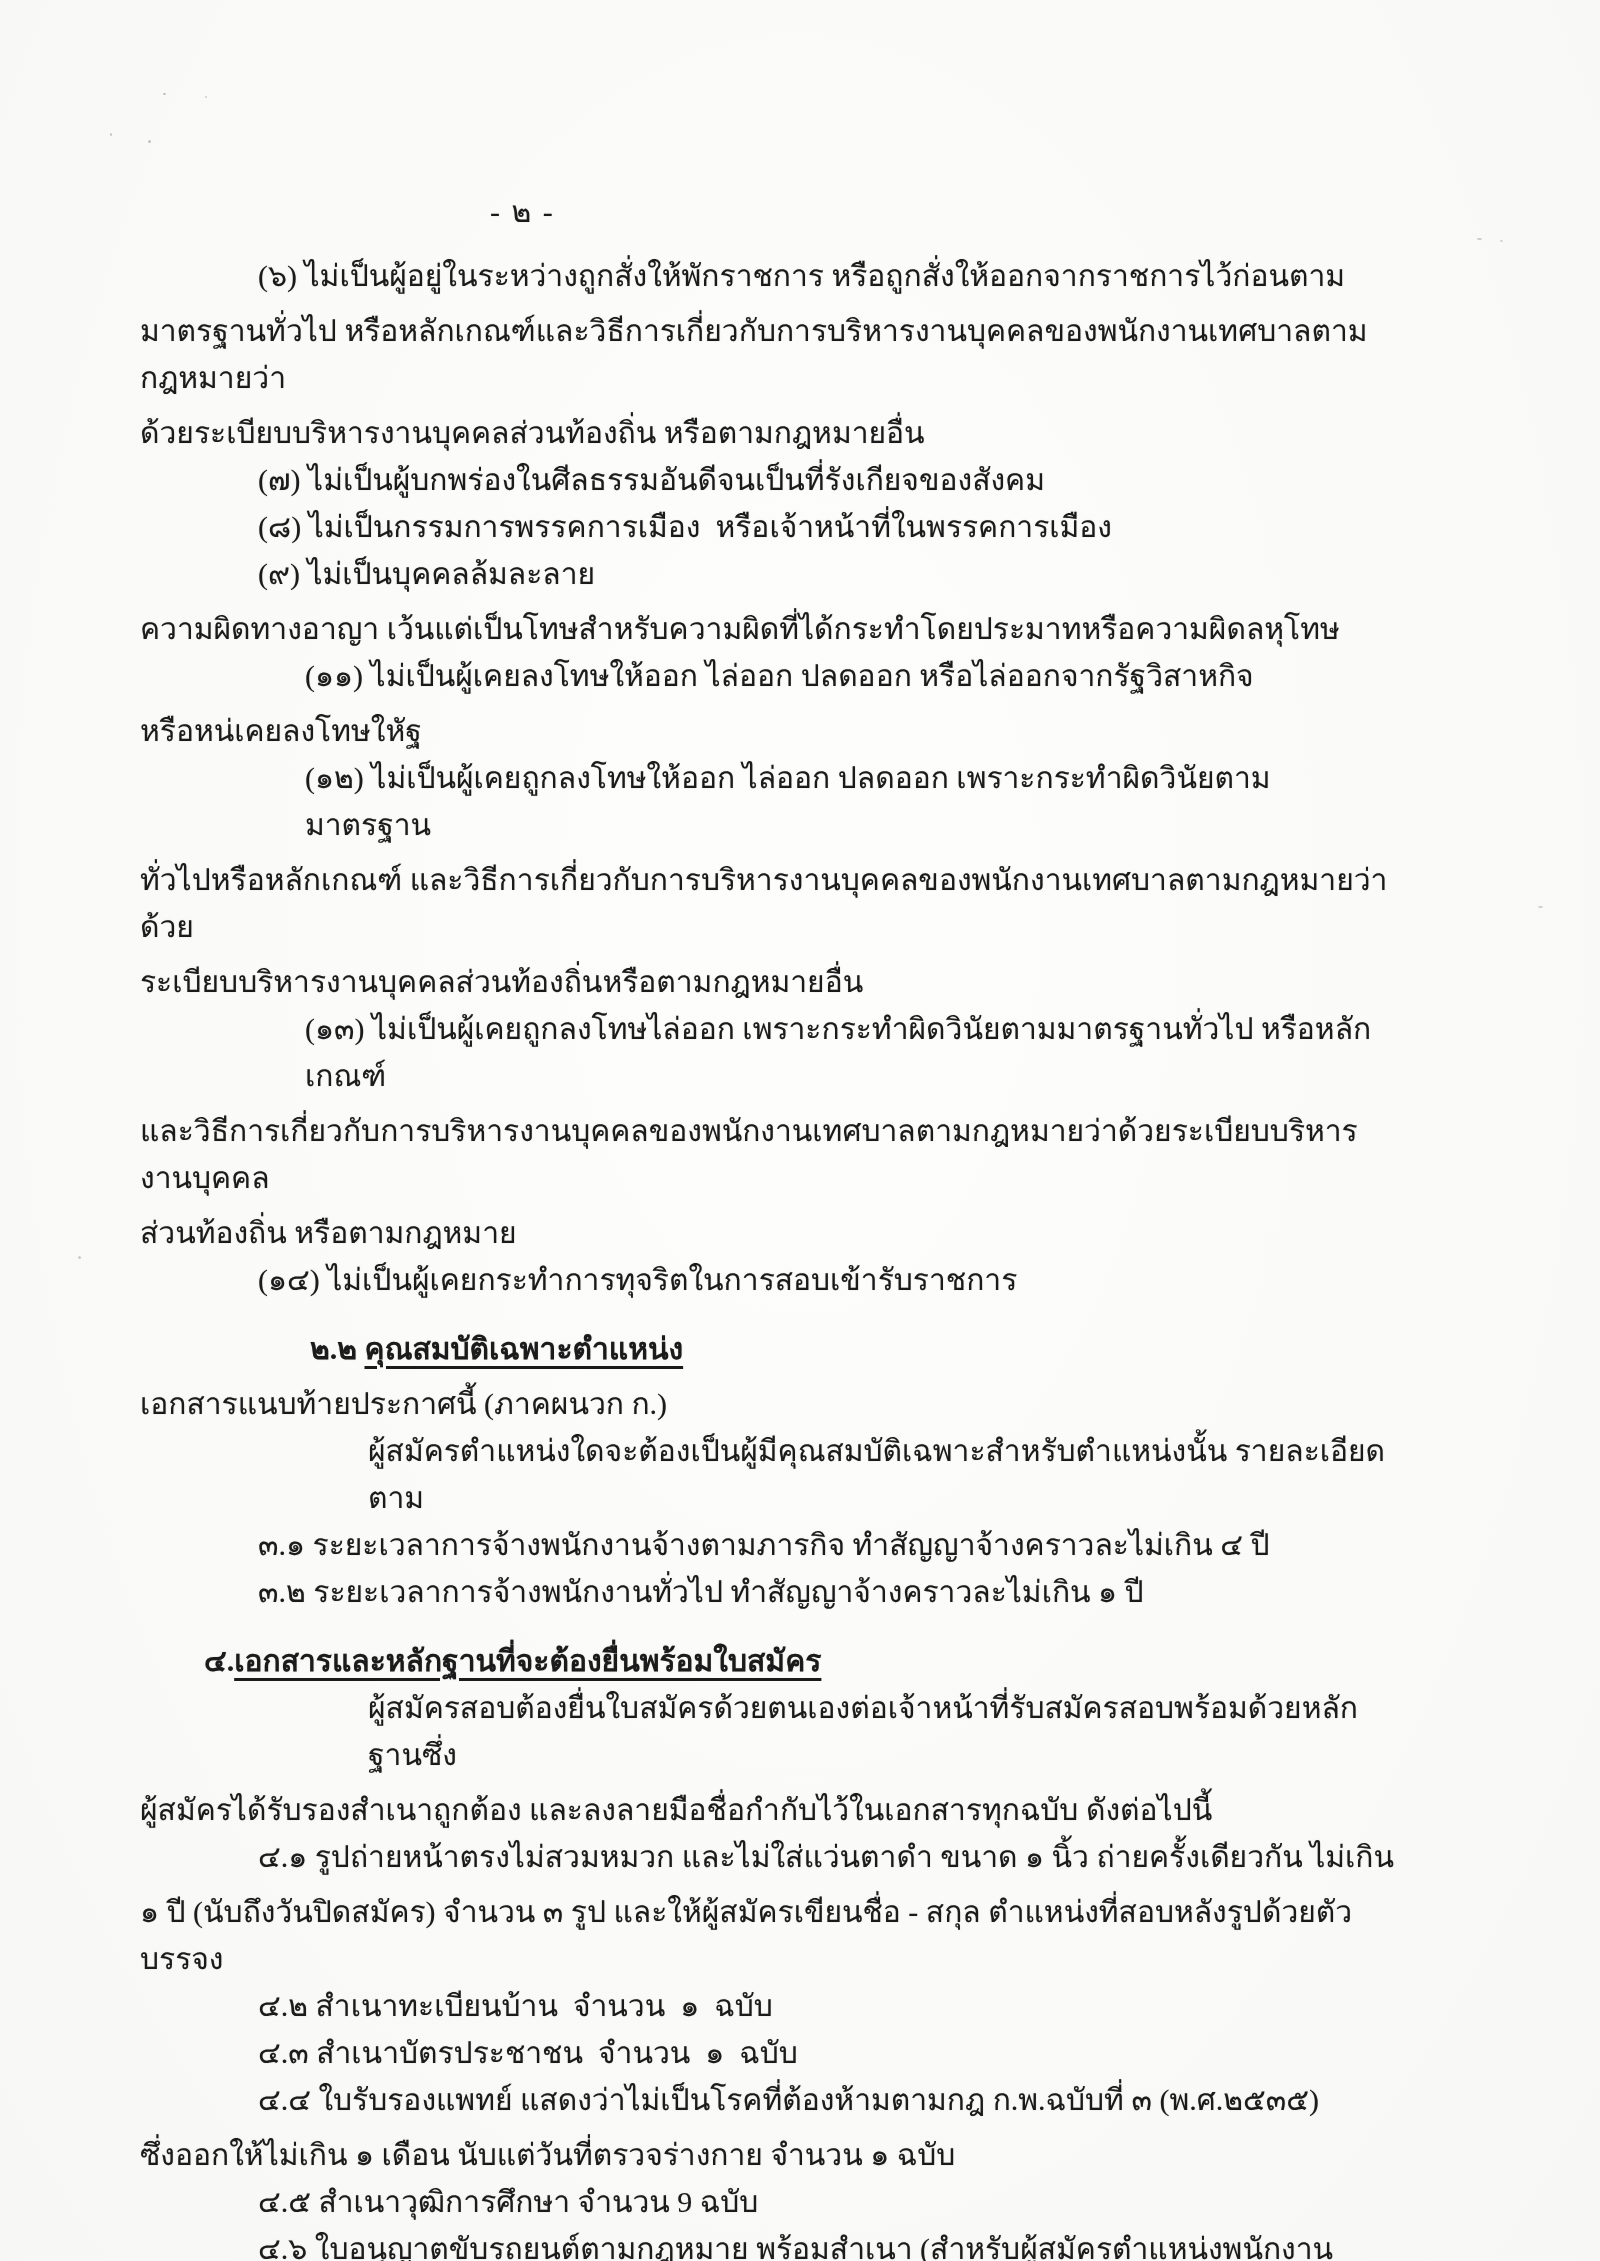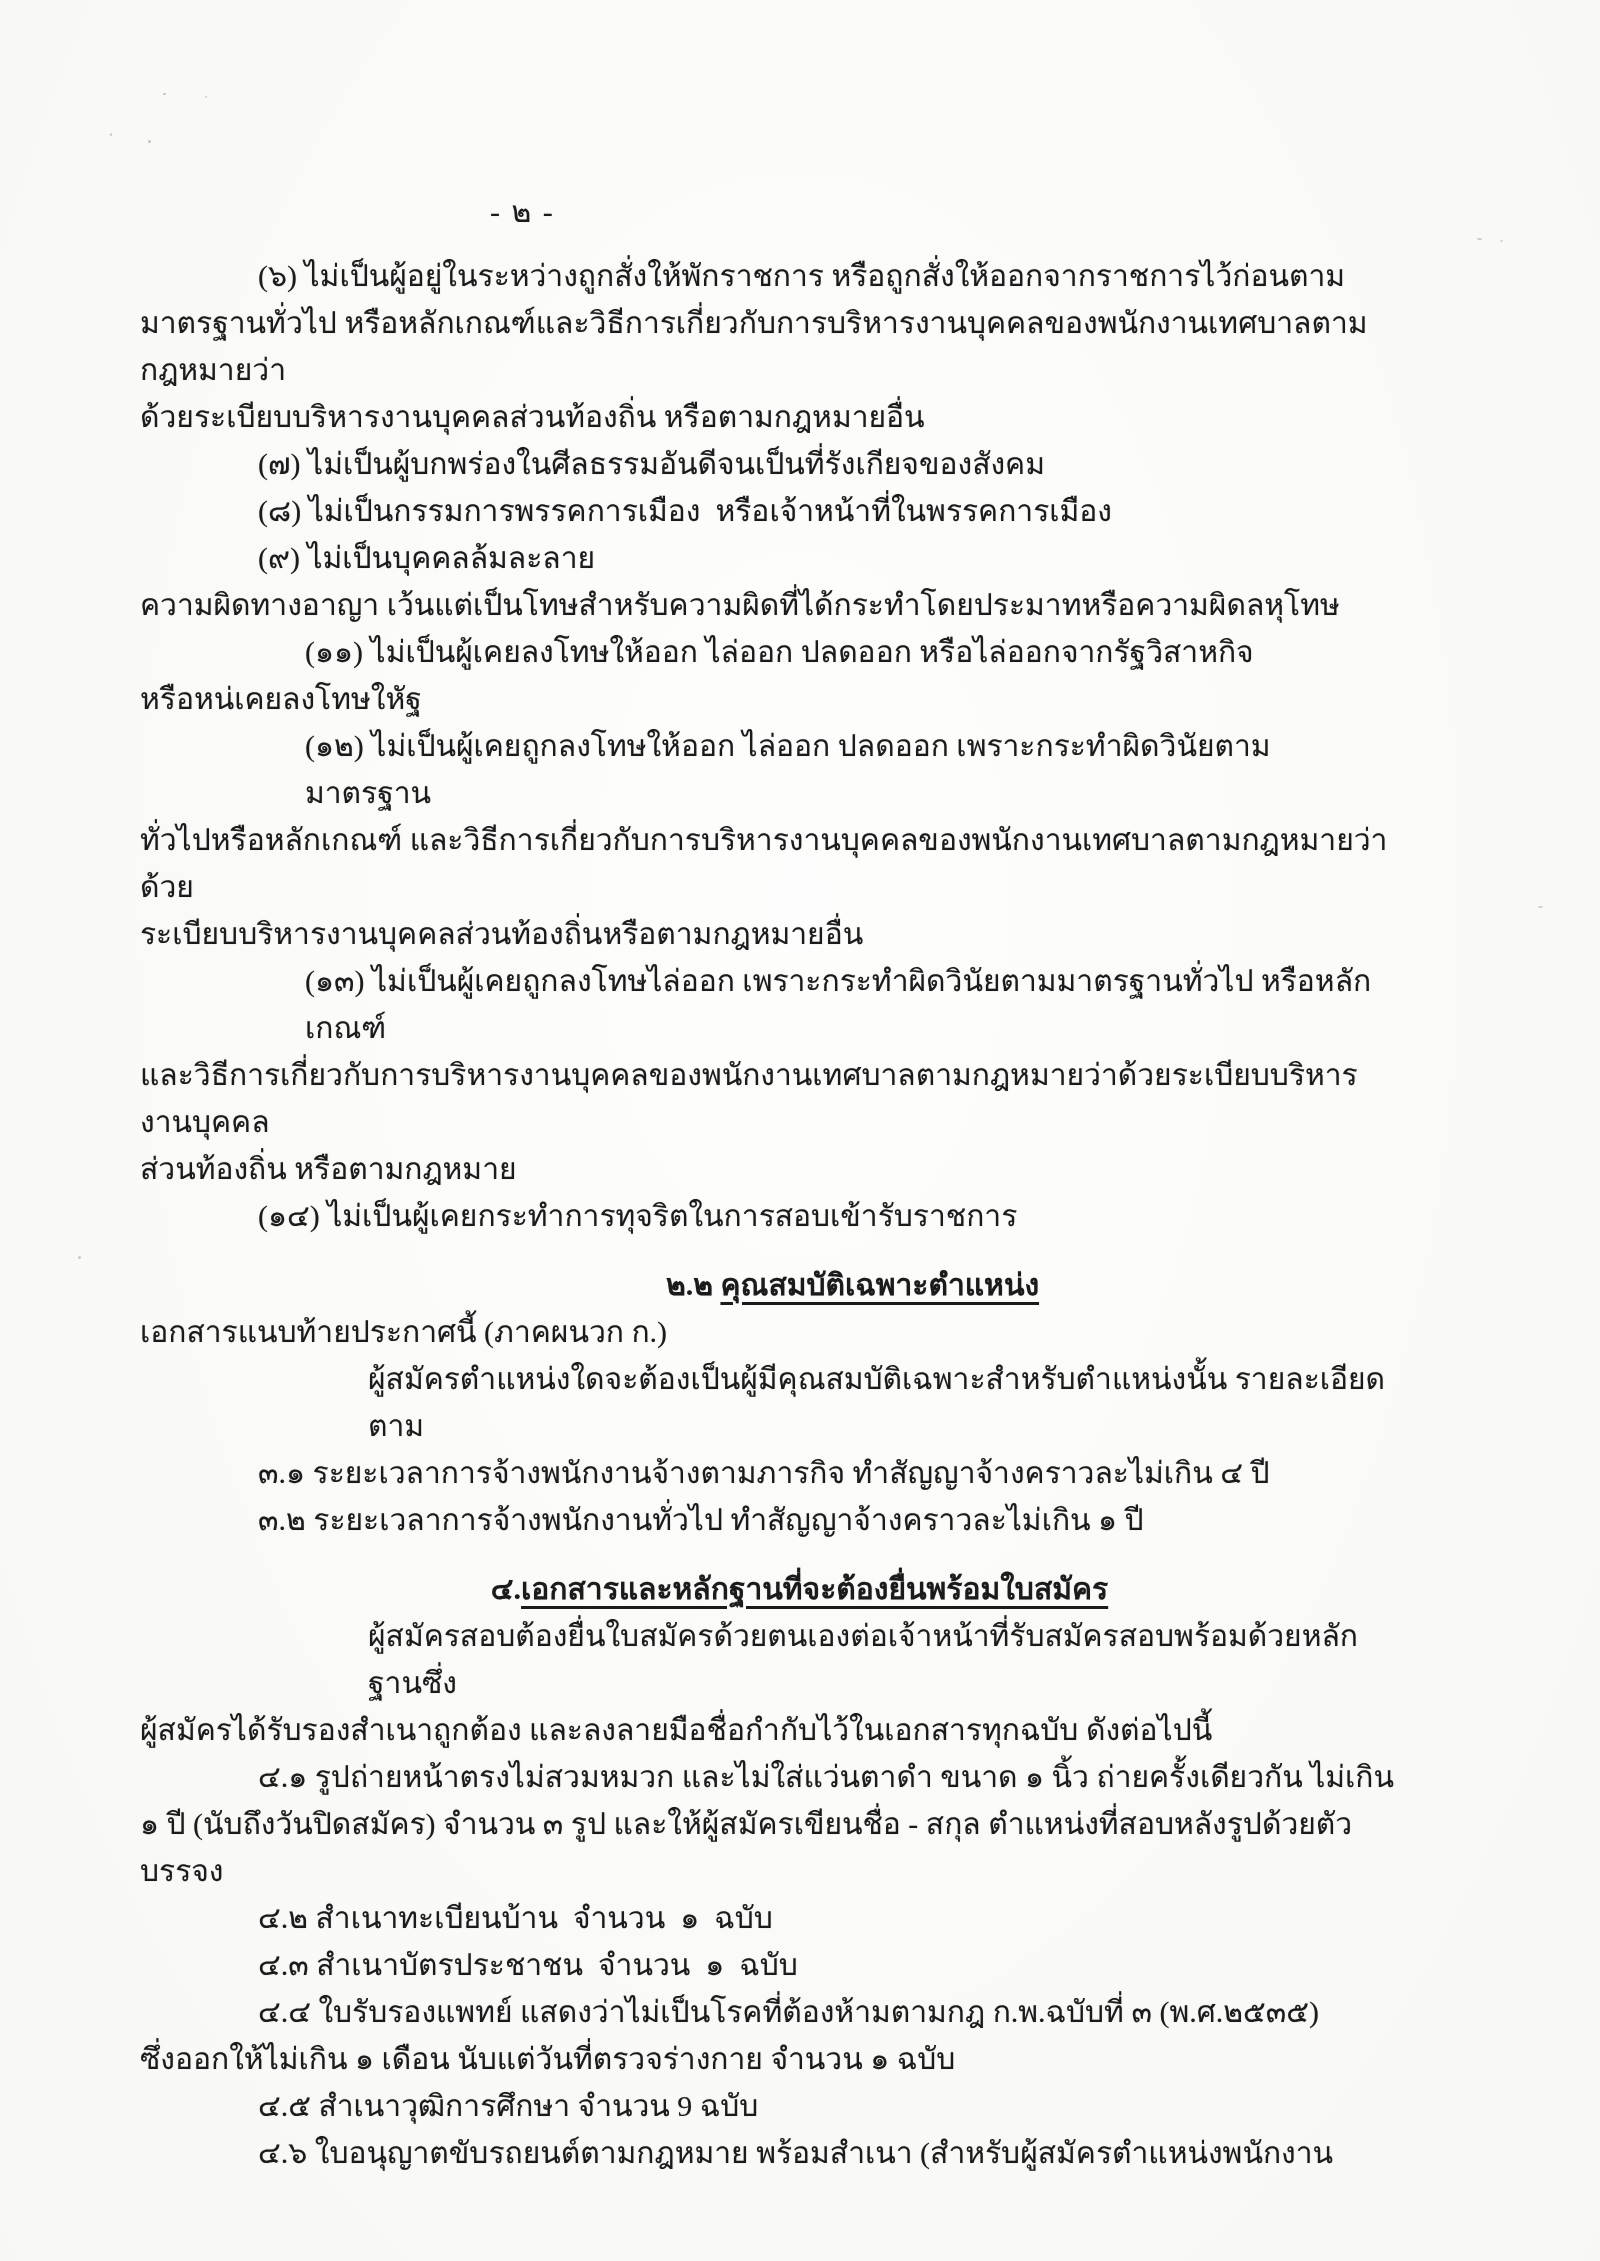--- a/index.html
+++ b/index.html
@@ -24,27 +24,27 @@
   .content {
     padding: 188px 205px 0 140px;
   }
   .page-number {
     padding-left: 350px;
     margin-bottom: 17px;
     letter-spacing: 2px;
     white-space: pre-wrap;
   }
   .line { white-space: pre-wrap; }
-  .ind-flush { padding-left: 0; }
+  .ind-flush { padding-left: 0; margin-top: 8px; }
   .ind-item  { padding-left: 118px; }
   .ind-deep  { padding-left: 165px; }
   .ind-para  { padding-left: 228px; }
   .ind-h2    { padding-left: 170px; }
   .ind-h1    { padding-left: 64px; }
-  .gap { margin-top: 22px; text-align: center; }
+  .gap { margin-top: 22px; }
   .heading { font-weight: 700; }
   .underline {
     text-decoration: underline;
     text-decoration-thickness: 2.5px;
     text-underline-offset: 7px;
   }
   
   .speck {
     position: absolute;
     border-radius: 50%;

